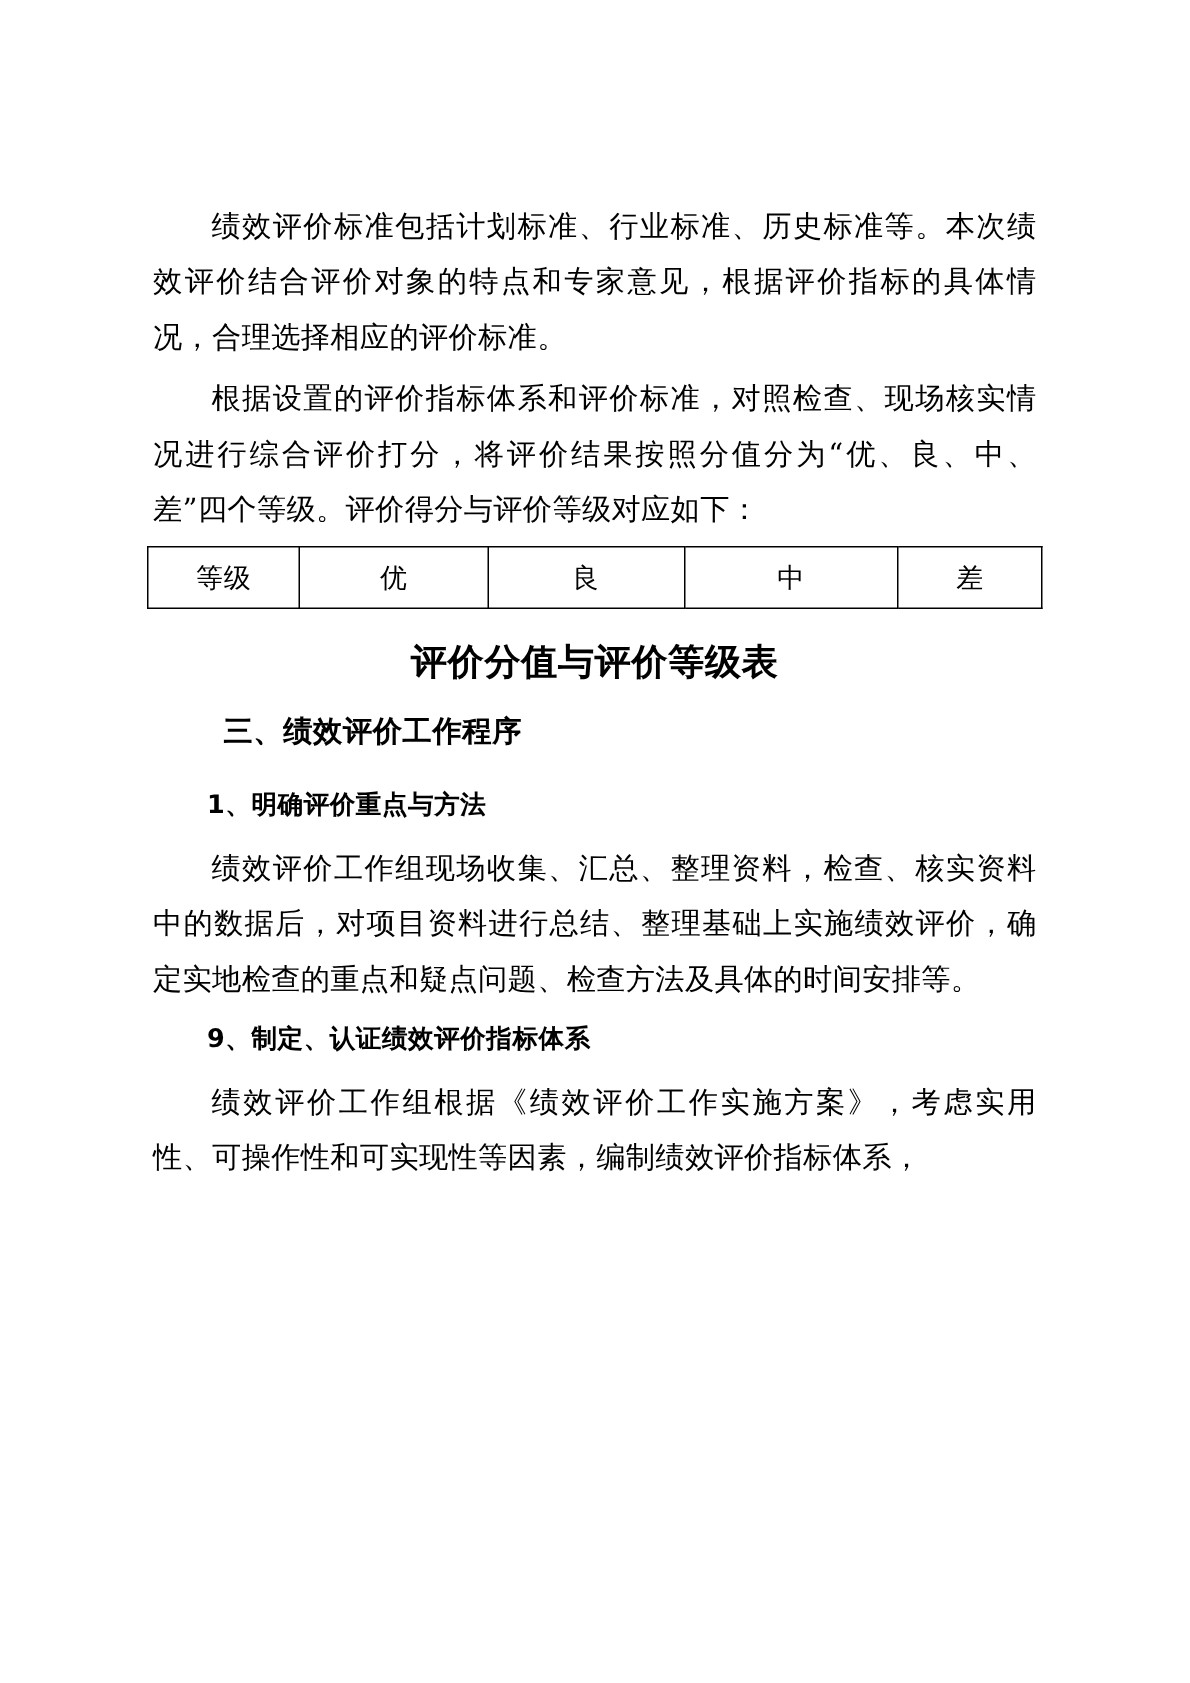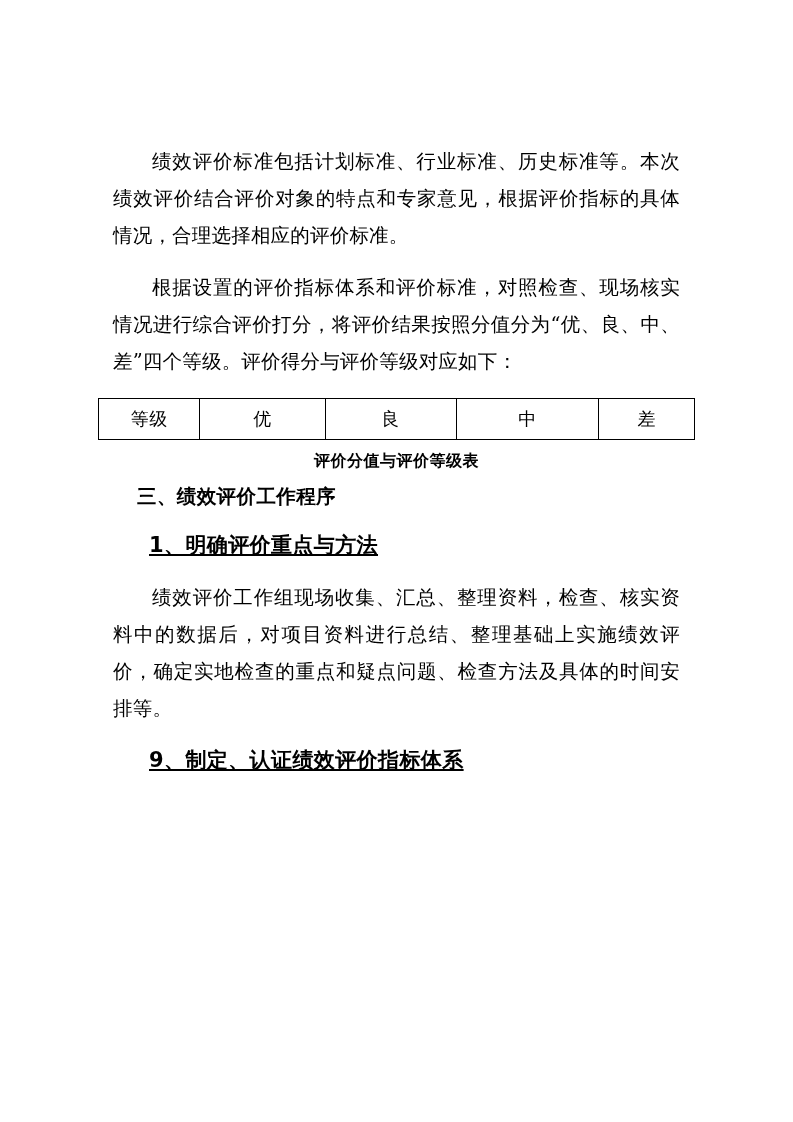--- a/index.html
+++ b/index.html
@@ -21,71 +21,70 @@
     box-sizing: border-box;
     padding: 128px 98px 0 98px;
   }
   .body-text {
     font-family: "DejaVu Serif", "Liberation Serif", serif;
     font-size: 19.5px;
     line-height: 37px;
     text-align: justify;
     text-justify: inter-ideograph;
     letter-spacing: 0.2px;
-    margin: 15px;
+    margin: 4px;
   }
   .indent {
     text-indent: 39px;
   }
   .heading {
     font-family: Liberation Serif, serif;
     font-weight: bold;
     font-size: 19.5px;
     line-height: 37px;
-    margin: 0;
+    margin: 12px;
     text-indent: 39px;
     letter-spacing: 0.4px;
   }
   .sub-heading {
     font-family: "DejaVu Sans", "Liberation Sans", sans-serif;
     font-weight: bold;
-    font-size: 21px;
+    font-size: 17px;
     line-height: 37px;
-    margin: 12px;
+    margin: 1px;
     text-indent: 39px;
     letter-spacing: 0.4px;
-    text-decoration: underline;
   }
   .grade-table {
     width: 100%;
     border-collapse: collapse;
-    margin-top: 18px;
+    margin-top: 6px;
     table-layout: fixed;
   }
   .grade-table td {
     border: 1px solid #000000;
     text-align: center;
     font-size: 18px;
     font-family: "DejaVu Serif", "Liberation Serif", serif;
     height: 36px;
     padding: 2px 0;
     letter-spacing: 0.5px;
   }
   .grade-table .col-0 { width: 17%; }
   .grade-table .col-1 { width: 21%; }
   .grade-table .col-2 { width: 22%; }
   .grade-table .col-3 { width: 24%; }
   .grade-table .col-4 { width: 16%; }
   .table-caption {
     font-family: "DejaVu Sans", "Liberation Sans", sans-serif;
     font-weight: bold;
-    font-size: 16px;
+    font-size: 24px;
     line-height: 34px;
     text-align: center;
-    margin: 4px 0 0 0;
+    margin: 18px 0 0 0;
     letter-spacing: 0.5px;
   }
 </style>
 </head>
 <body>
 
 <div class="page">
 
   <p class="body-text indent">绩效评价标准包括计划标准、行业标准、历史标准等。本次绩效评价结合评价对象的特点和专家意见，根据评价指标的具体情况，合理选择相应的评价标准。</p>
 
@@ -108,14 +107,15 @@
   <p class="heading">三、绩效评价工作程序</p>
 
 
 
   <p class="sub-heading">1、明确评价重点与方法</p>
 
   <p class="body-text indent">绩效评价工作组现场收集、汇总、整理资料，检查、核实资料中的数据后，对项目资料进行总结、整理基础上实施绩效评价，确定实地检查的重点和疑点问题、检查方法及具体的时间安排等。</p>
 
   <p class="sub-heading">9、制定、认证绩效评价指标体系</p>
 
+  <p class="body-text indent">绩效评价工作组根据《绩效评价工作实施方案》，考虑实用性、可操作性和可实现性等因素，编制绩效评价指标体系，</p>
 
 </div>
 
 </body></html>

